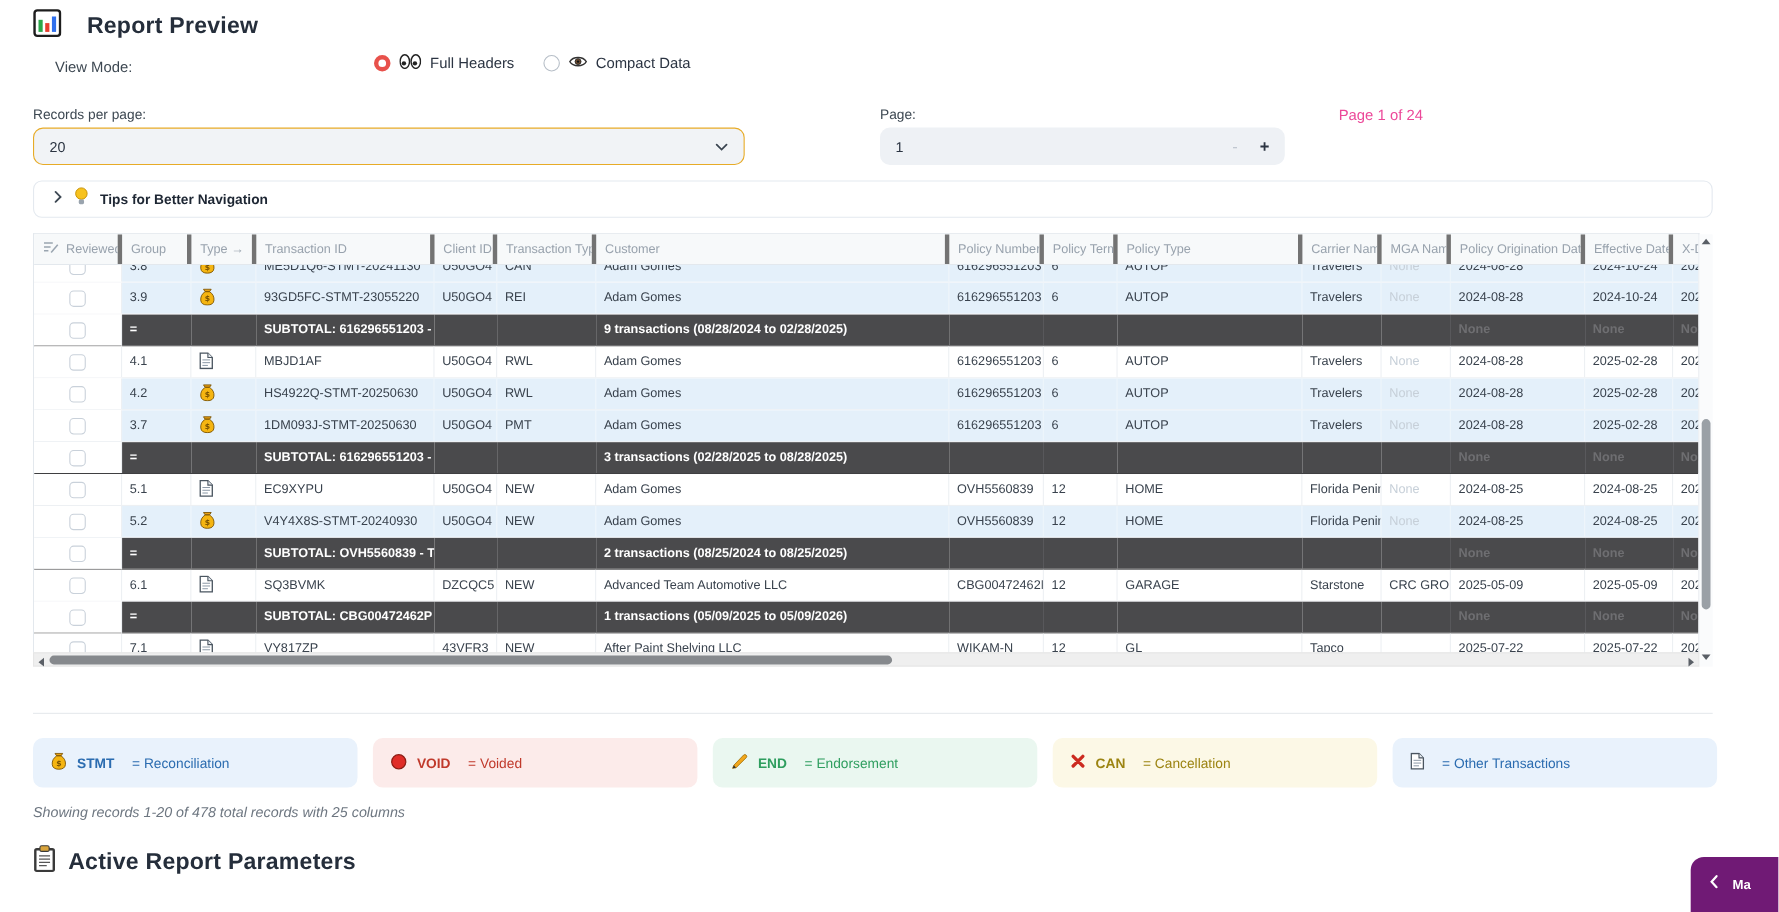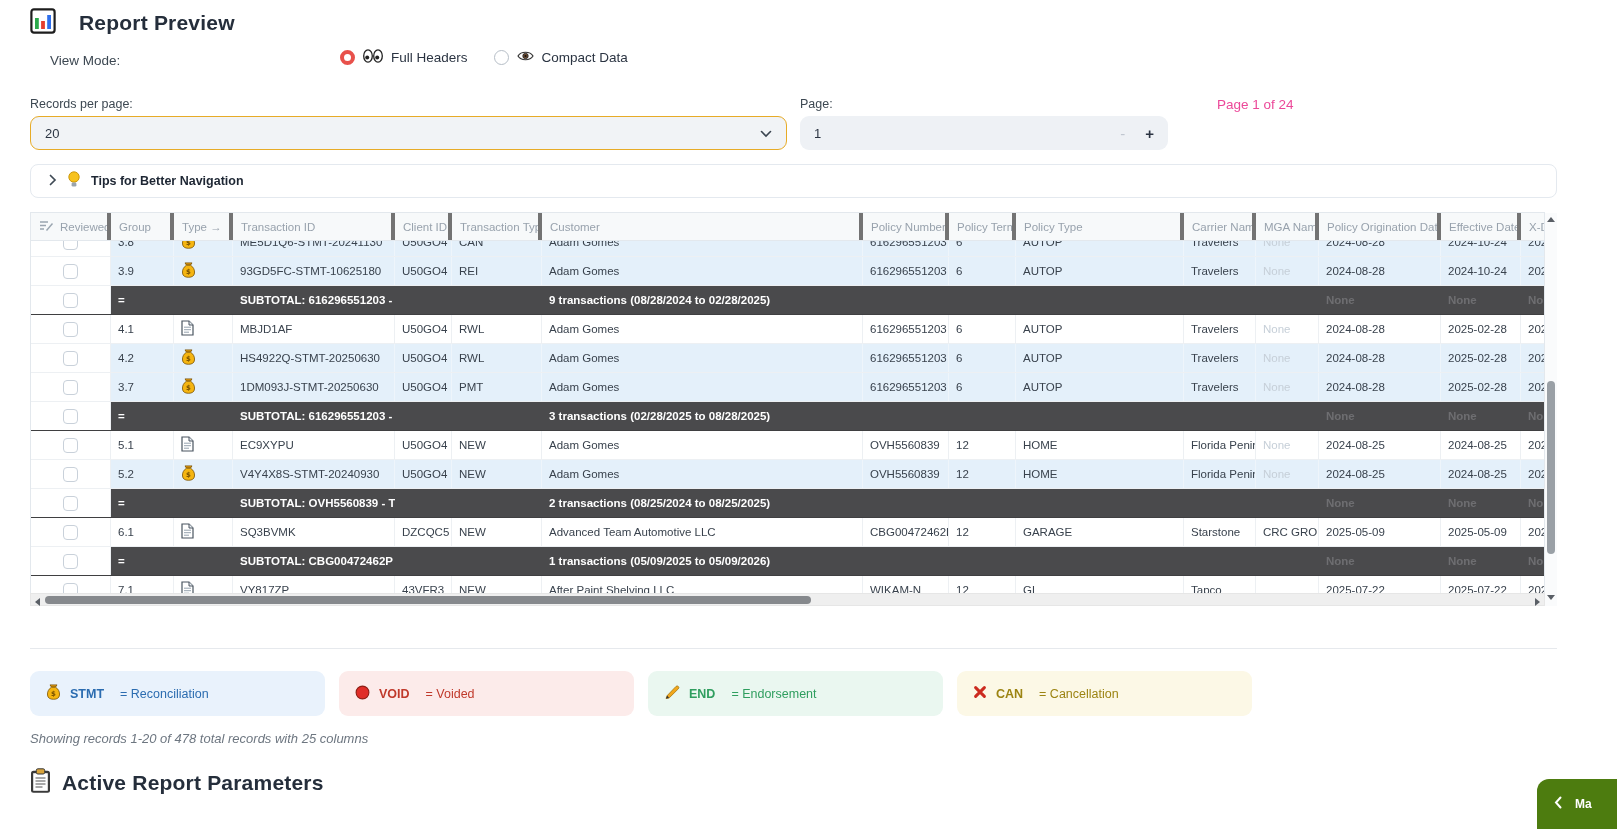--- a/index.html
+++ b/index.html
@@ -12,21 +12,21 @@
   
   .vm-label{position:absolute;left:30px;top:53px;font-size:13.5px;color:#3d4852;margin-left:20px;}
   .radios{position:absolute;left:340px;top:49px;display:flex;align-items:center;gap:26px;}
   .radio-opt{display:flex;align-items:center;gap:8px;font-size:13.5px;color:#2b3442;cursor:default;}
   .radio{width:15px;height:15px;border-radius:50%;box-sizing:border-box;background:#fff;}
   .radio.on{border:4.5px solid #e8514b;}
   .radio.off{border:1.5px solid #b6bec7;}
 
   
   .rpp-label{position:absolute;left:30px;top:97px;font-size:12.5px;color:#3d4852;}
-  .select{position:absolute;left:30px;top:116px;width:757px;height:34px;box-sizing:border-box;
+  .select{position:absolute;left:30px;top:116px;width:647px;height:34px;box-sizing:border-box;
     border:1.5px solid #e7ab27;border-radius:9px;background:#f1f3f6;display:flex;align-items:center;
     justify-content:space-between;padding:12px 14px;font-size:13px;color:#2b3442;}
   .pg-label{position:absolute;left:800px;top:97px;font-size:12.5px;color:#3d4852;}
   .page-input{position:absolute;left:800px;top:116px;width:368px;height:34px;box-sizing:border-box;
     background:#eef1f5;border-radius:9px;display:flex;align-items:center;padding:0 14px;font-size:13px;color:#2b3442;}
   .stepper{margin-left:auto;display:flex;align-items:center;gap:20px;}
   .step-minus{color:#c0c7d0;font-size:15px;}
   .step-plus{color:#2b3442;font-size:15px;font-weight:700;}
   .page-indicator{position:absolute;left:1185px;top:97px;font-size:13.5px;color:#ec4899;margin-left:32px;}
 
@@ -74,21 +74,21 @@
   .legend{position:absolute;left:30px;top:671px;display:flex;gap:14px;}
   .lg-box{width:295px;height:45px;box-sizing:border-box;border-radius:9px;display:flex;align-items:center;gap:9px;padding:0 16px;font-size:12.5px;}
   .lg-code{font-weight:700;}
   .lg-text{margin-left:7px;}
 
   .showing{position:absolute;left:30px;top:731px;font-size:13px;color:#6d7680;font-style:italic;}
 
   .params-row{position:absolute;left:30px;top:768px;display:flex;align-items:center;gap:11px;}
   .params-title{font-size:21px;font-weight:700;color:#252e3b;letter-spacing:.2px;}
 
-  .navbtn{position:absolute;right:0;bottom:0;width:80px;height:50px;background:#4d7c0f;border-top-left-radius:12px;
+  .navbtn{position:absolute;right:0;bottom:0;width:80px;height:50px;background:#701a75;border-top-left-radius:12px;
     display:flex;align-items:center;gap:13px;padding-left:17px;box-sizing:border-box;}
   .navbtn-label{color:#fff;font-size:12px;font-weight:700;}
 </style>
 </head>
 <body>
 
 <div class="stage">
 
   <div class="title-row">
     <span>
@@ -247,21 +247,21 @@
             <span class="cb"></span>
           </div>
           <div class="td">3.9</div>
           <div class="td typeicon">
             <span><svg width="15" height="16" viewBox="0 0 15 16">
                 <path d="M5.4 3 L4 0.9 h7 L9.6 3 Z" fill="#e9a112" stroke="#7a5200" stroke-width="0.8"></path>
                 <path d="M5.5 3.2 C2.5 5 1.2 8 1.5 11 C1.8 14 4 15.3 7.5 15.3 C11 15.3 13.2 14 13.5 11 C13.8 8 12.5 5 9.5 3.2 Z" fill="#f5b511" stroke="#7a5200" stroke-width="0.8"></path>
                 <text x="7.5" y="12" font-size="7" text-anchor="middle" fill="#7a5200" font-weight="bold" font-family="DejaVu Sans, sans-serif">$</text>
               </svg></span>
           </div>
-          <div class="td">93GD5FC-STMT-10625180</div>
+          <div class="td">93GD5FC-STMT-23055220</div>
           <div class="td">U50GO4</div>
           <div class="td">REI</div>
           <div class="td">Adam Gomes</div>
           <div class="td">616296551203</div>
           <div class="td">6</div>
           <div class="td">AUTOP</div>
           <div class="td">Travelers</div>
           <div class="td muted">None</div>
           <div class="td">2024-08-28</div>
           <div class="td">2024-10-24</div>
@@ -560,20 +560,28 @@
         <span class="lg-code">END</span>
         <span class="lg-text">= Endorsement</span>
       </div>
       <div class="lg-box" style="background: rgb(252, 248, 230); color: rgb(156, 132, 18);">
         <span><svg width="14" height="14" viewBox="0 0 14 14">
             <path d="M2.6 2.6 L11.4 11.4 M11.4 2.6 L2.6 11.4" stroke="#cc2b20" stroke-width="3" stroke-linecap="round"></path>
           </svg></span>
         <span class="lg-code">CAN</span>
         <span class="lg-text">= Cancellation</span>
       </div>
+      <div class="lg-box" style="background: rgb(233, 242, 252); color: rgb(43, 108, 176);">
+        <span><svg width="13" height="16" viewBox="0 0 13 16">
+            <path d="M1 1 h7 l4 4 v10 h-11 Z" fill="#fff" stroke="#4a5560" stroke-width="1.2"></path>
+            <path d="M8 1 v4 h4" fill="#e8edf2" stroke="#4a5560" stroke-width="1"></path>
+            <path d="M3 7.2h7M3 9.7h7M3 12.2h5" stroke="#8a97a5" stroke-width="0.9"></path>
+          </svg></span>
+        <span class="lg-text">= Other Transactions</span>
+      </div>
     </div>
 
   <div class="showing">Showing records 1-20 of 478 total records with 25 columns</div>
 
   <div class="params-row">
     <span>
       <svg width="21" height="26" viewBox="0 0 21 26">
         <rect x="1" y="2.8" width="19" height="22" rx="2.5" fill="#3a3a3a"></rect>
         <rect x="3.2" y="5.2" width="14.6" height="17.6" fill="#fff"></rect>
         <rect x="6.3" y="0.8" width="8.4" height="5.2" rx="1.6" fill="#d9a43b" stroke="#3a3a3a" stroke-width="1"></rect>

